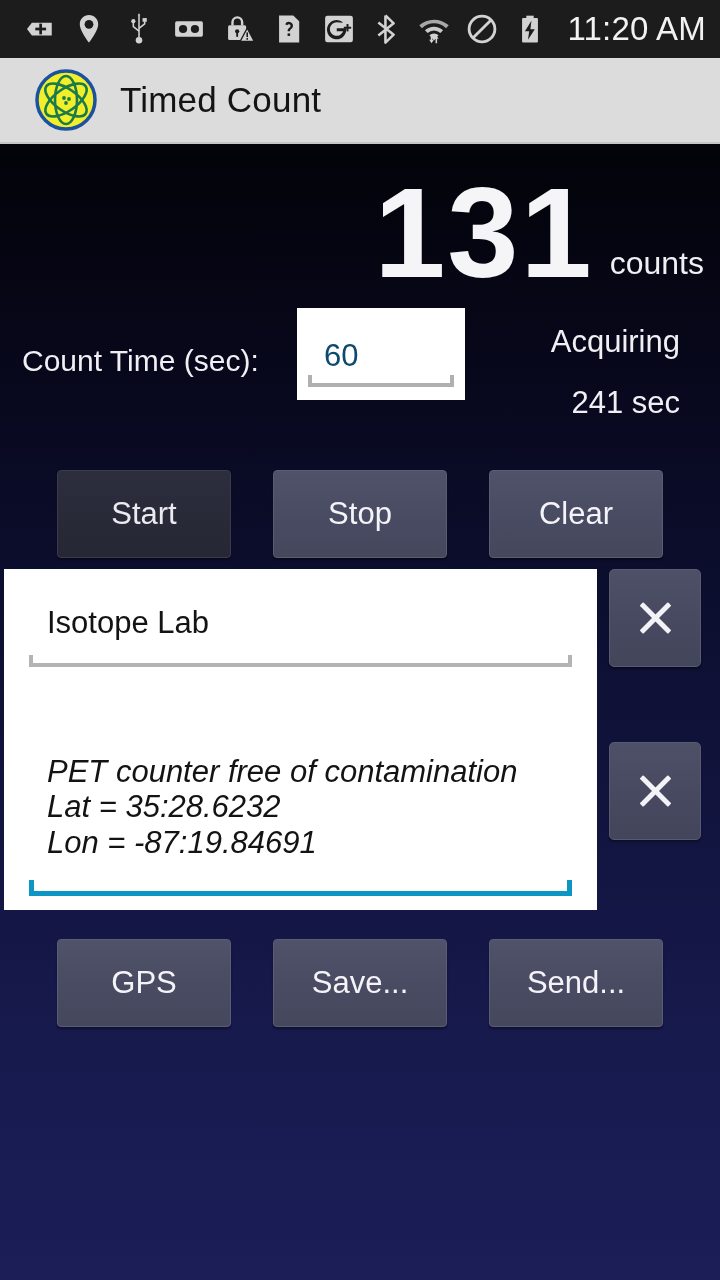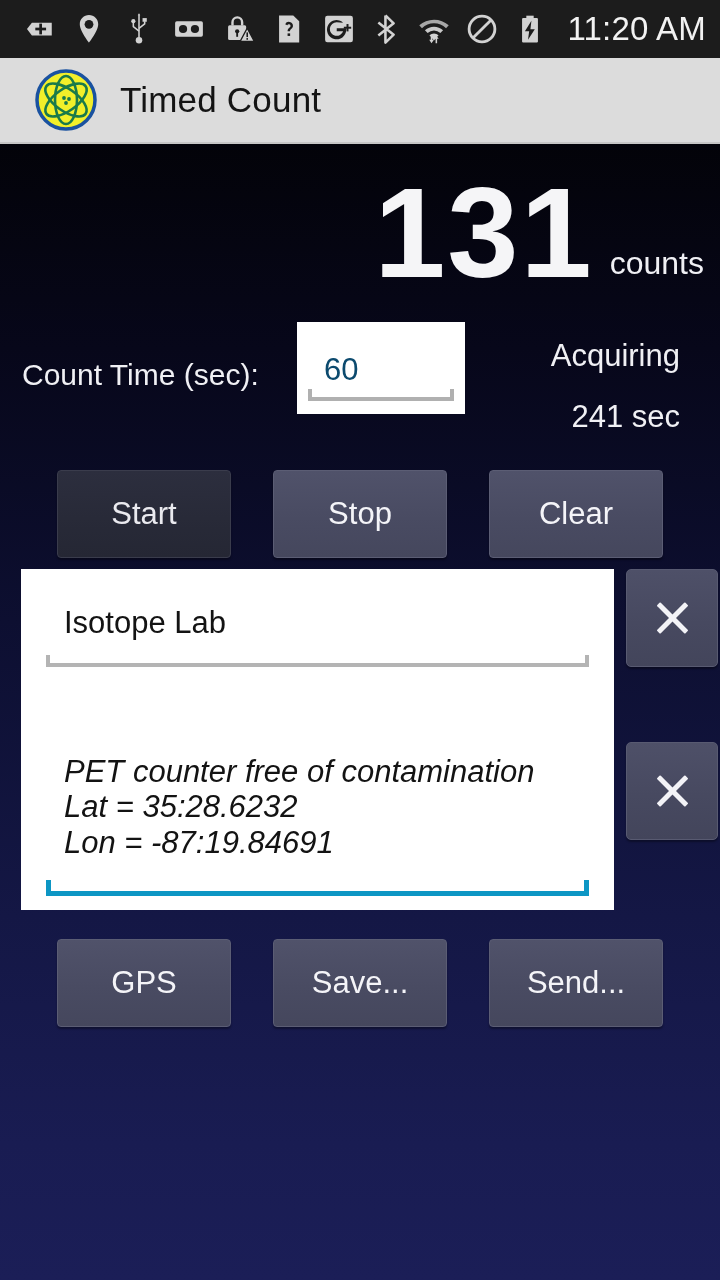--- a/index.html
+++ b/index.html
@@ -108,21 +108,21 @@
   .count-unit {
     color: #f0f0f4;
     font-size: 32px;
     margin-left: 16px;
     margin-bottom: 10px;
   }
 
   
   .mid-row {
     position: absolute;
-    top: 182px;
+    top: 168px;
     left: 0;
     right: 0;
     height: 100px;
   }
   .ct-label {
     position: absolute;
     left: 22px;
     top: 32px;
     color: #f0f0f4;
     font-size: 30px;
@@ -218,21 +218,21 @@
     position: absolute;
     left: 0;
     right: 0;
     display: flex;
     align-items: flex-start;
   }
   .field-row.one { top: 425px; }
   .field-row.two { top: 528px; font-style: italic; }
 
   .textfield {
-    margin-left: 21px;
+    margin-left: 4px;
     width: 593px;
     background: #ffffff;
     position: relative;
     box-sizing: border-box;
   }
   .textfield.tall { height: 238px; }
   .textfield.short { height: 112px; }
   .tf-text {
     position: absolute;
     left: 43px;

